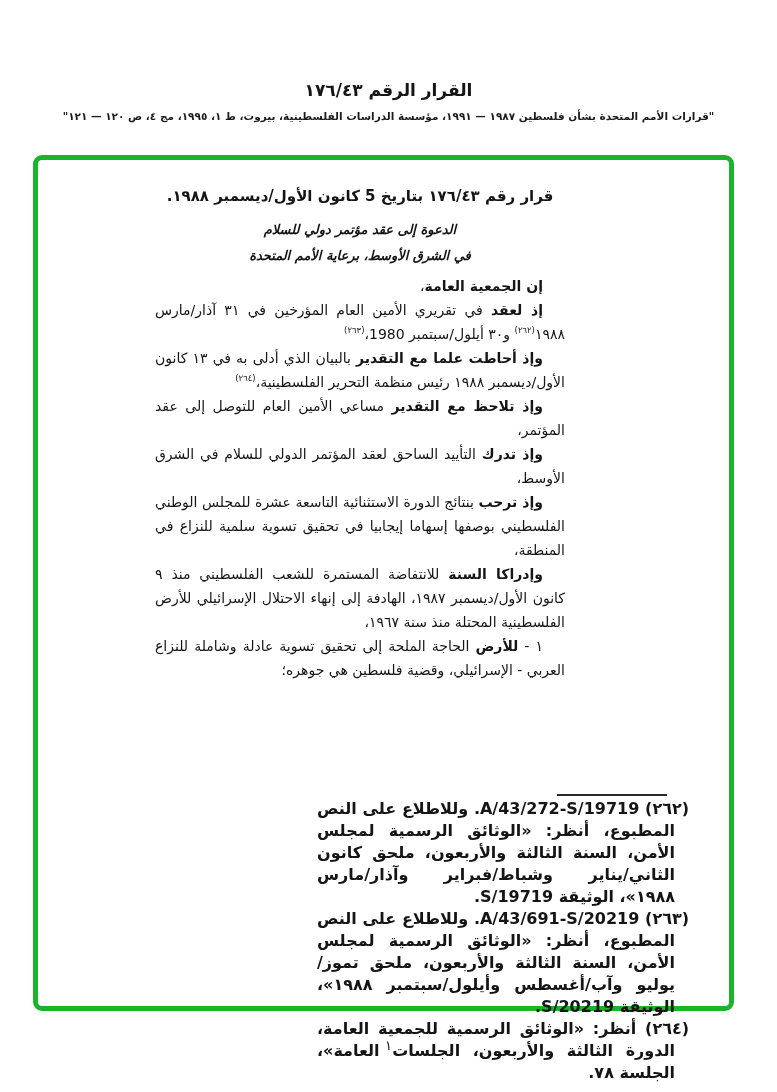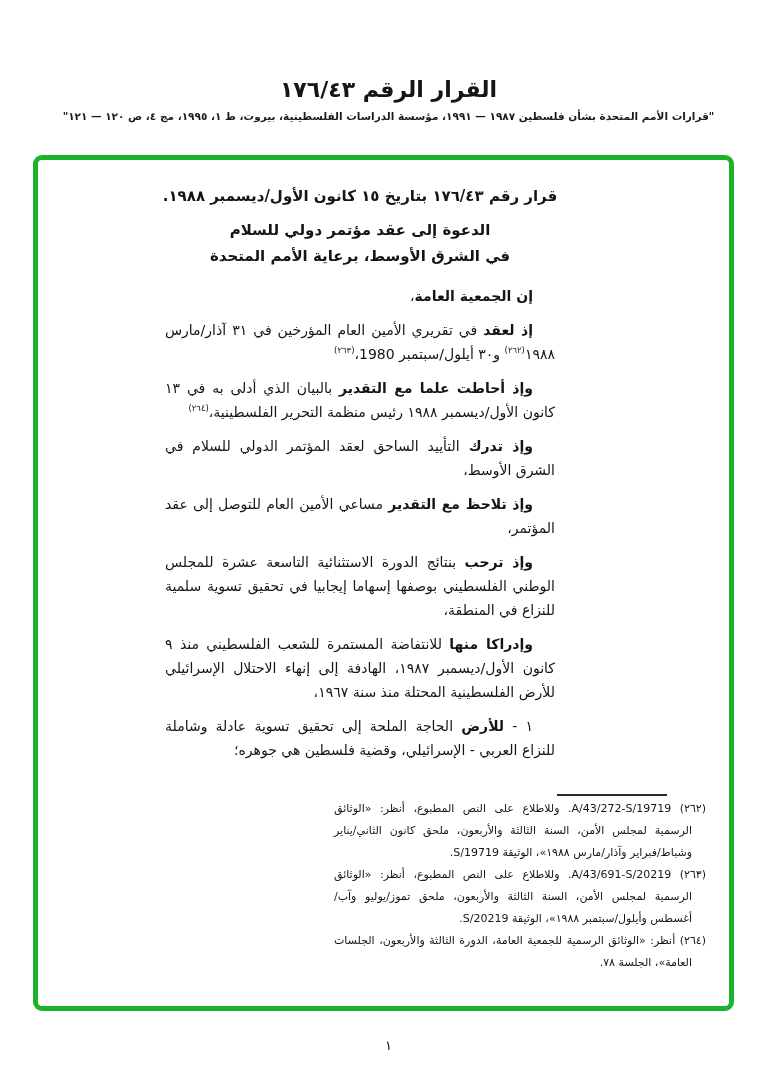--- a/index.html
+++ b/index.html
@@ -7,86 +7,86 @@
     width:777px;height:1092px;
     background:#ffffff;
     position:relative;
     font-family:"DejaVu Sans", sans-serif;
     color:#151515;
     overflow:hidden;
   }
   .header-title{
     position:absolute;top:79px;left:0;right:0;
     text-align:center;direction:rtl;
-    font-size:22px;font-weight:bold;line-height:22px;
+    font-size:17px;font-weight:bold;line-height:22px;
   }
   .source-line{
     position:absolute;top:108px;left:0;right:0;
     text-align:center;direction:rtl;
     font-size:10.5px;font-weight:bold;line-height:16px;
     color:#1b1b1b;
   }
   .green-box{
     position:absolute;left:33px;top:155px;
     width:691px;height:846px;
     border:5px solid #1ab32a;
     border-radius:9px;
     background:#ffffff;
   }
   .doc-heading{
     position:absolute;top:24px;right:164px;width:410px;
     direction:rtl;text-align:center;font-weight:bold;
   }
   .doc-heading .h1{font-size:15px;line-height:24px;margin-bottom:9px;}
-  .doc-heading .h2,.doc-heading .h3{font-size:15px;line-height:26px;}
+  .doc-heading .h2,.doc-heading .h3{font-size:13px;line-height:26px;font-style:italic;}
   .main-text{
     position:absolute;top:114px;right:164px;width:410px;
     direction:rtl;text-align:justify;
     font-size:14px;line-height:24px;
   }
-  .main-text p{margin:10px;text-indent:22px;}
+  .main-text p{margin:0;text-indent:22px;}
   .main-text b{font-weight:bold;}
   sup{font-size:8.5px;line-height:0;vertical-align:6px;}
   .fn-sep{
     position:absolute;top:634px;left:519px;width:110px;height:0;
     border-top:2px solid #2a2a2a;
   }
   .footnotes{
-    position:absolute;top:638px;right:23px;width:372px;
+    position:absolute;top:638px;right:40px;width:372px;
     direction:rtl;text-align:justify;
-    font-size:11px;line-height:22px;
+    font-size:16px;line-height:22px;font-weight:bold;
   }
   .footnotes p{margin:0;padding-right:14px;text-indent:-14px;}
   .page-number{
     position:absolute;top:1038px;left:0;right:0;
     text-align:center;font-size:13px;
   }
 </style>
 </head>
 <body>
 
 <div class="header-title">القرار الرقم ١٧٦/٤٣</div>
 <div class="source-line">"قرارات الأمم المتحدة بشأن فلسطين ١٩٨٧ — ١٩٩١، مؤسسة الدراسات الفلسطينية، بيروت، ط ١، ١٩٩٥، مج ٤، ص ١٢٠ — ١٢١"</div>
 
 <div class="green-box">
 
   <div class="doc-heading">
-    <div class="h1">قرار رقم ١٧٦/٤٣ بتاريخ ١٥ كانون الأول/ديسمبر ١٩٨٨.</div>
+    <div class="h1">قرار رقم ١٧٦/٤٣ بتاريخ 5 كانون الأول/ديسمبر ١٩٨٨.</div>
     <div class="h2">الدعوة إلى عقد مؤتمر دولي للسلام</div>
     <div class="h3">في الشرق الأوسط، برعاية الأمم المتحدة</div>
   </div>
 
   <div class="main-text">
     <p><b>إن الجمعية العامة</b><span>،</span></p>
     <p><b>إذ لعقد</b><span> في تقريري الأمين العام المؤرخين في ٣١ آذار/مارس ١٩٨٨</span><sup>(٢٦٢)</sup><span> و٣٠ أيلول/سبتمبر 1980،</span><sup>(٢٦٣)</sup></p>
     <p><b>وإذ أحاطت علما مع التقدير</b><span> بالبيان الذي أدلى به في ١٣ كانون الأول/ديسمبر ١٩٨٨ رئيس منظمة التحرير الفلسطينية،</span><sup>(٢٦٤)</sup></p>
+    <p><b>وإذ تلاحظ مع التقدير</b><span> مساعي الأمين العام للتوصل إلى عقد المؤتمر،</span></p>
     <p><b>وإذ تدرك</b><span> التأييد الساحق لعقد المؤتمر الدولي للسلام في الشرق الأوسط،</span></p>
-    <p><b>وإذ تلاحظ مع التقدير</b><span> مساعي الأمين العام للتوصل إلى عقد المؤتمر،</span></p>
     <p><b>وإذ ترحب</b><span> بنتائج الدورة الاستثنائية التاسعة عشرة للمجلس الوطني الفلسطيني بوصفها إسهاما إيجابيا في تحقيق تسوية سلمية للنزاع في المنطقة،</span></p>
-    <p><b>وإدراكا منها</b><span> للانتفاضة المستمرة للشعب الفلسطيني منذ ٩ كانون الأول/ديسمبر ١٩٨٧، الهادفة إلى إنهاء الاحتلال الإسرائيلي للأرض الفلسطينية المحتلة منذ سنة ١٩٦٧،</span></p>
+    <p><b>وإدراكا السنة</b><span> للانتفاضة المستمرة للشعب الفلسطيني منذ ٩ كانون الأول/ديسمبر ١٩٨٧، الهادفة إلى إنهاء الاحتلال الإسرائيلي للأرض الفلسطينية المحتلة منذ سنة ١٩٦٧،</span></p>
     <p><span>١ - </span><b>للأرض</b><span> الحاجة الملحة إلى تحقيق تسوية عادلة وشاملة للنزاع العربي - الإسرائيلي، وقضية فلسطين هي جوهره؛</span></p>
   </div>
 
   <div class="fn-sep"></div>
 
   <div class="footnotes">
     <p><span>(٢٦٢) </span><span class="lat">A/43/272-S/19719.</span><span> وللاطلاع على النص المطبوع، أنظر: «الوثائق الرسمية لمجلس الأمن، السنة الثالثة والأربعون، ملحق كانون الثاني/يناير وشباط/فبراير وآذار/مارس ١٩٨٨»، الوثيقة S/19719.</span></p>
     <p><span>(٢٦٣) </span><span class="lat">A/43/691-S/20219.</span><span> وللاطلاع على النص المطبوع، أنظر: «الوثائق الرسمية لمجلس الأمن، السنة الثالثة والأربعون، ملحق تموز/يوليو وآب/أغسطس وأيلول/سبتمبر ١٩٨٨»، الوثيقة S/20219.</span></p>
     <p><span>(٢٦٤) </span><span>أنظر: «الوثائق الرسمية للجمعية العامة، الدورة الثالثة والأربعون، الجلسات العامة»، الجلسة ٧٨.</span></p>
   </div>

